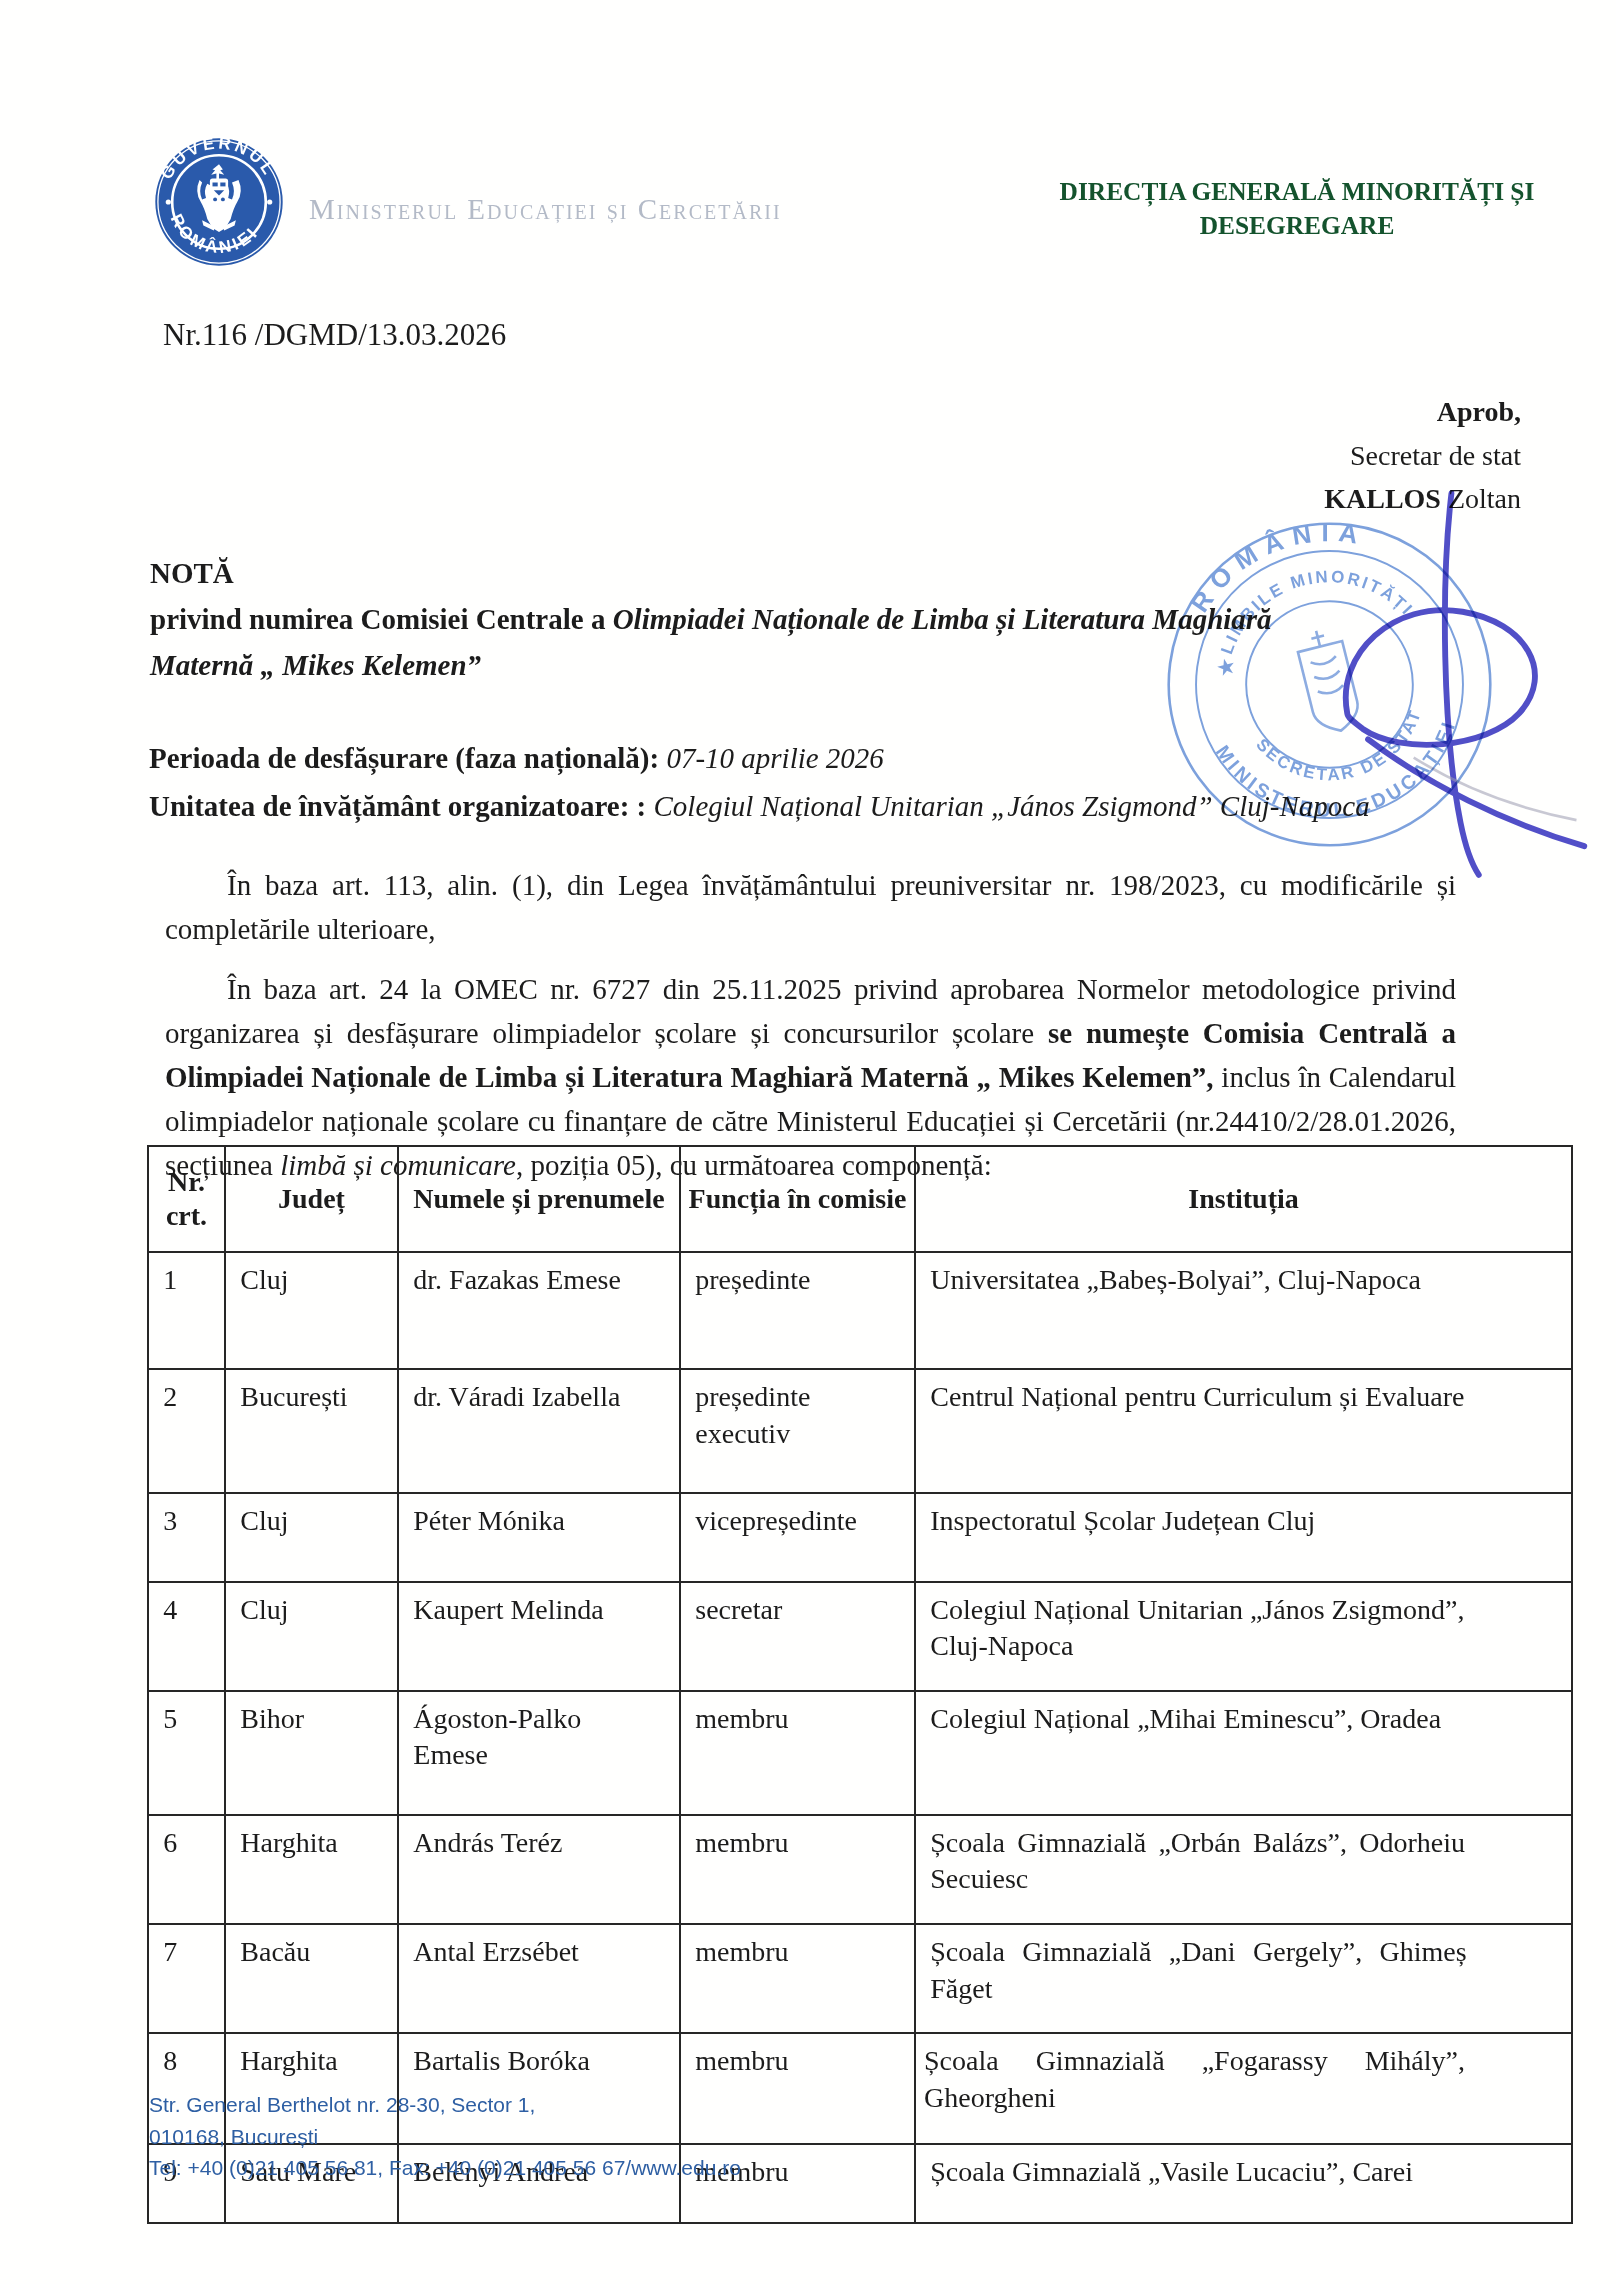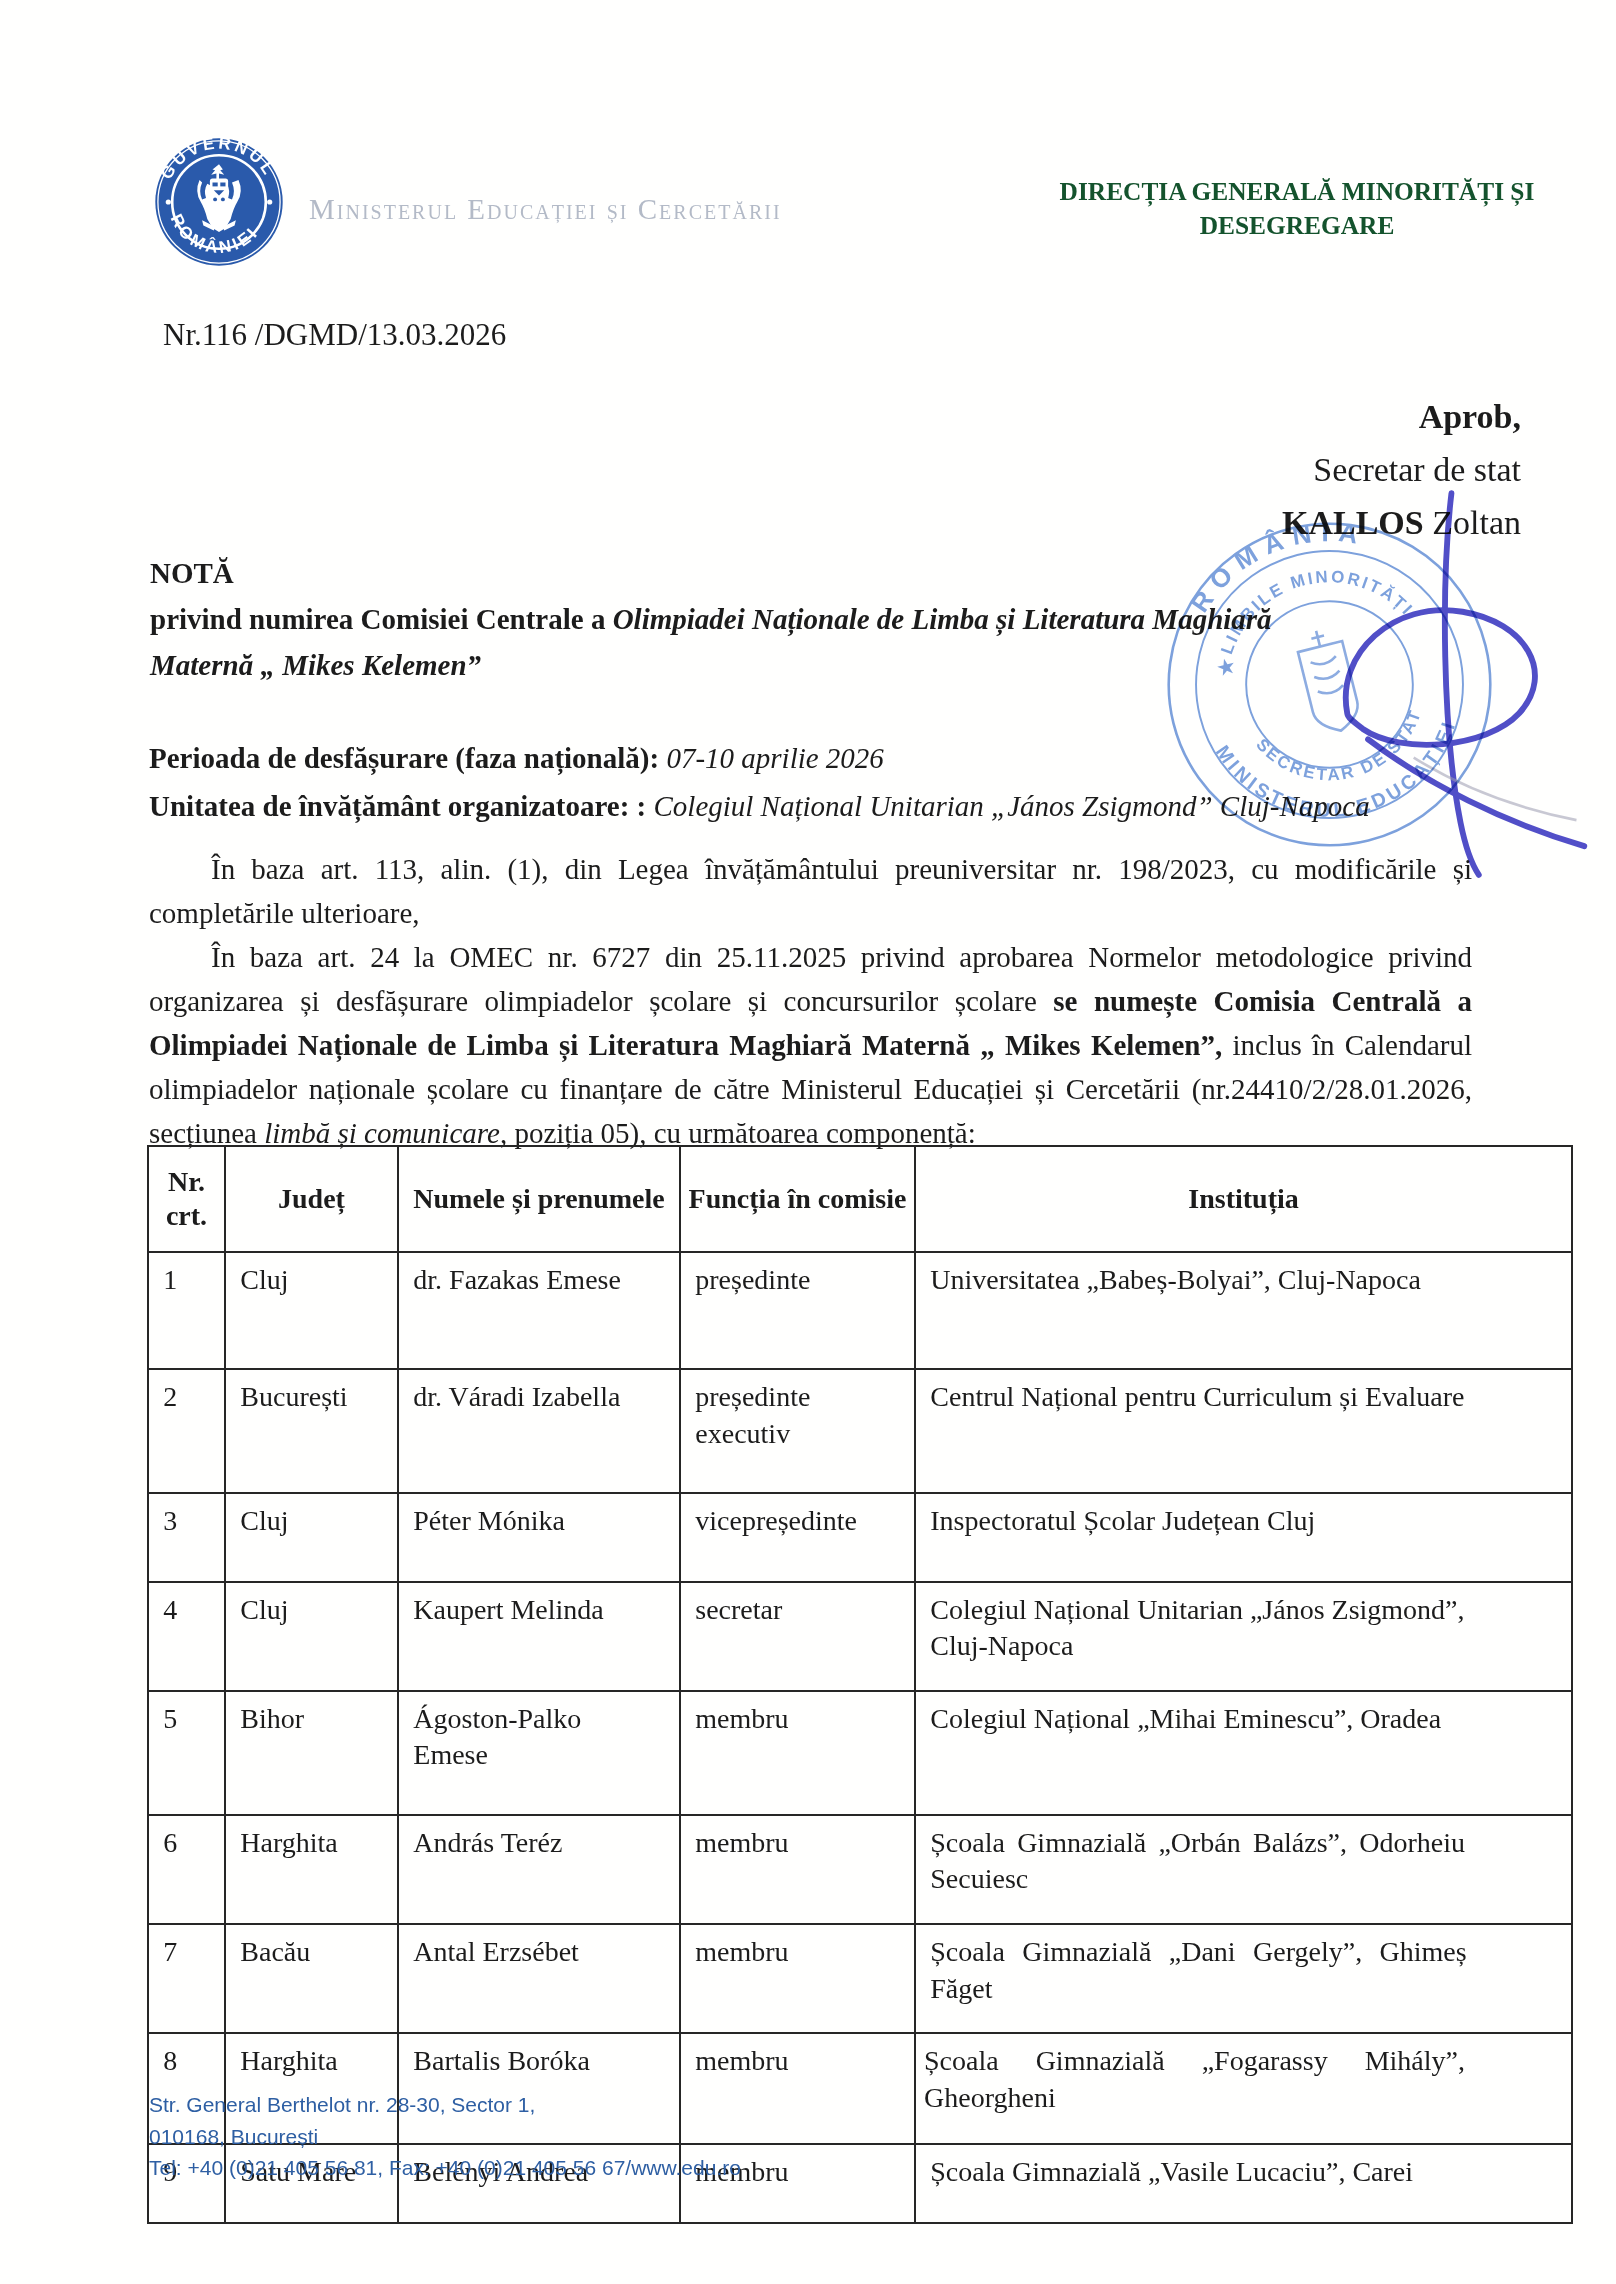--- a/index.html
+++ b/index.html
@@ -22,42 +22,42 @@
   .directorate{
     position:absolute;left:1017px;top:175px;width:560px;
     text-align:center;font-weight:bold;font-size:25.4px;line-height:1.32;
     color:#14532d;
   }
   
   .doc-number{position:absolute;left:149px;top:317px;font-size:31px;margin-left:14px;}
   
   .approval{
     position:absolute;right:95px;top:390px;
-    text-align:right;font-size:34px;line-height:1.56;
+    text-align:right;font-size:28px;line-height:1.56;
   }
   .approval .aprob{font-weight:bold;}
   
   .title-block{
     position:absolute;left:150px;top:551px;width:1316px;
     font-size:29px;font-weight:bold;line-height:1.58;
   }
   .i{font-style:italic;}
   .b{font-weight:bold;}
   
   .meta{
     position:absolute;left:149px;top:734px;width:1342px;
     font-size:29px;line-height:1.66;
   }
   .meta .lbl{font-weight:bold;}
   
   .bodytext{
     position:absolute;left:149px;top:847px;width:1323px;
     font-size:29px;line-height:1.52;text-align:justify;
   }
-  .bodytext p{margin:0;text-indent:62px;}
+  .bodytext p{margin:16px;text-indent:62px;}
   
   .commission{
     position:absolute;left:147px;top:1145px;
     border-collapse:collapse;table-layout:fixed;width:1423px;
     font-size:28px;line-height:1.3;
   }
   .commission col.c1{width:77px}
   .commission col.c2{width:173px}
   .commission col.c3{width:282px}
   .commission col.c4{width:235px}

